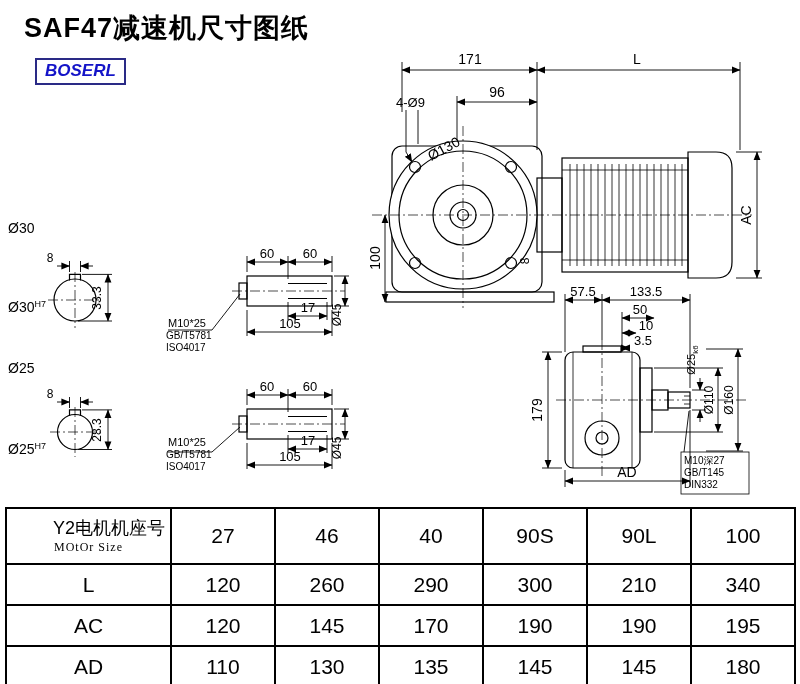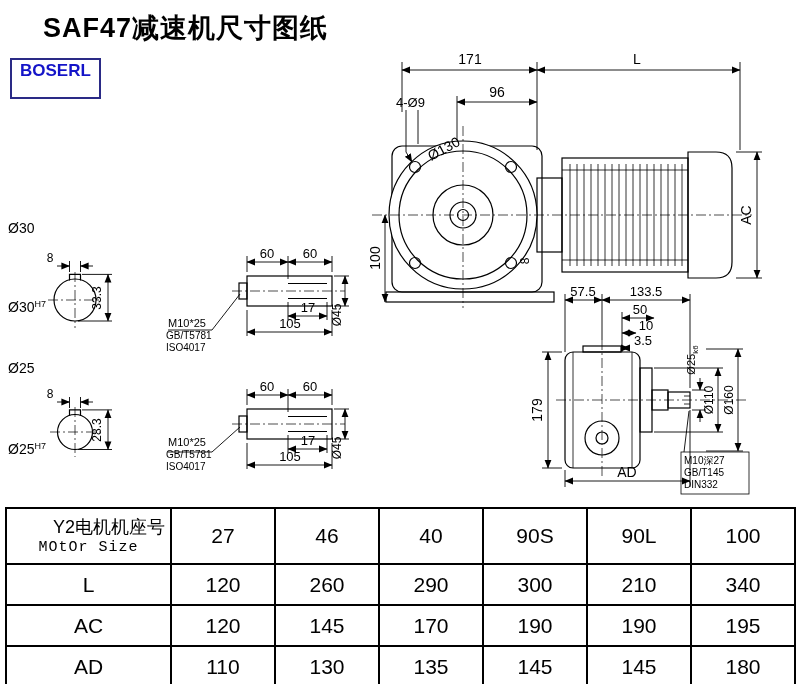--- a/index.html
+++ b/index.html
@@ -1,18 +1,18 @@
 <!DOCTYPE html>
 <html><head>
 <meta charset="utf-8">
 <style>
   html,body{margin:0;padding:0;background:#fff;}
   body{width:800px;height:684px;position:relative;font-family:"Liberation Sans",sans-serif;color:#000;overflow:hidden;}
-  .title{position:absolute;left:43px;top:10px;font-size:27px;font-weight:bold;letter-spacing:1px;}
-  .brand{position:absolute;left:10px;top:58px;border:2px solid #2a2a86;color:#1414c8;font-weight:bold;font-size:17px;padding:1px 8px 16px 8px;background:#fff;}
+  .title{position:absolute;left:24px;top:10px;font-size:27px;font-weight:bold;letter-spacing:1px;}
+  .brand{position:absolute;left:35px;top:58px;border:2px solid #2a2a86;color:#1414c8;font-weight:bold;font-size:17px;padding:1px 8px 2px 8px;background:#fff;font-style:italic;}
   .canvas{position:absolute;left:0;top:0;}
   
   .ln{stroke:#000;fill:none;stroke-width:1.2;}
   .wh{stroke:#000;fill:#fff;stroke-width:1.2;}
   .thin{stroke:#000;fill:none;stroke-width:0.8;}
   .cl{stroke:#000;fill:none;stroke-width:0.7;stroke-dasharray:10 3 2 3;}
   .dim{stroke:#000;fill:none;stroke-width:0.9;}
   .da{marker-start:url(#arr);marker-end:url(#arr);}
   .de{marker-end:url(#arr);}
   svg text{fill:#000;stroke:none;font-family:"Liberation Sans",sans-serif;font-size:13px;text-anchor:middle;}
@@ -20,21 +20,21 @@
   svg text.f14{font-size:14px;}
   svg text.f12{font-size:12px;}
   svg text.f11{font-size:11px;}
   svg text.f10{font-size:10px;}
   
   table.dims{position:absolute;left:5px;top:507px;width:791px;border-collapse:collapse;table-layout:fixed;}
   table.dims td{border:2px solid #000;text-align:center;vertical-align:middle;font-size:21px;background:#fff;}
   table.dims tr.hdr td{height:52px;}
   table.dims tr.row td{height:37px;}
   .hcn{font-size:18px;line-height:1.3;padding-left:41px;}
-  .hen{font-size:15px;font-family:Liberation Mono, monospace;letter-spacing:1px;}
+  .hen{font-size:12px;font-family:Liberation Serif, serif;letter-spacing:1px;}
 </style>
 </head>
 <body>
 
 <div class="title">SAF47减速机尺寸图纸</div>
 <div class="brand">BOSERL</div>
 
 <svg class="canvas" width="800" height="507" viewBox="0 0 800 507">
   <defs>
     <marker id="arr" viewBox="0 0 10 10" refX="9" refY="5" markerWidth="10" markerHeight="10" orient="auto-start-reverse">

